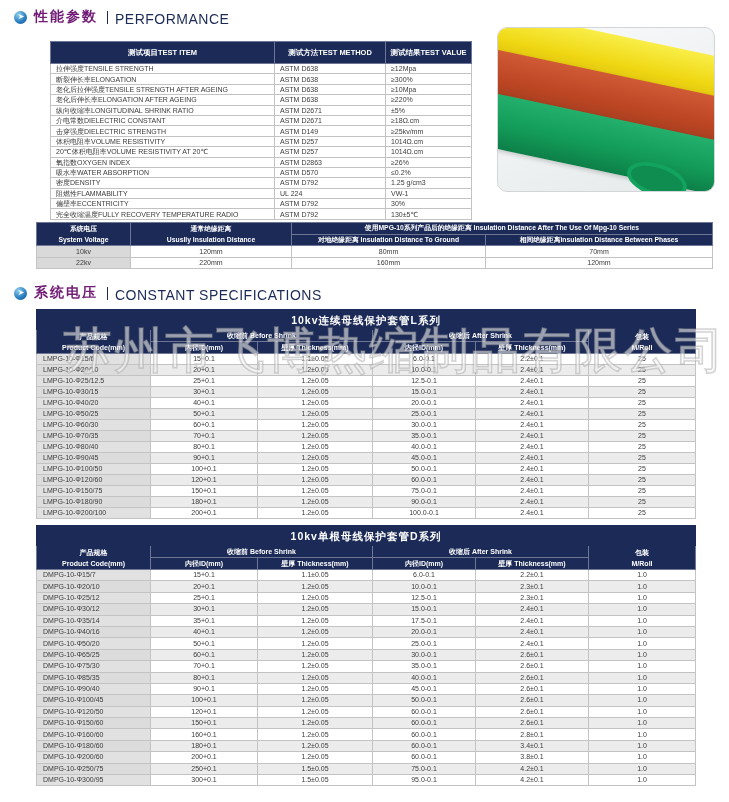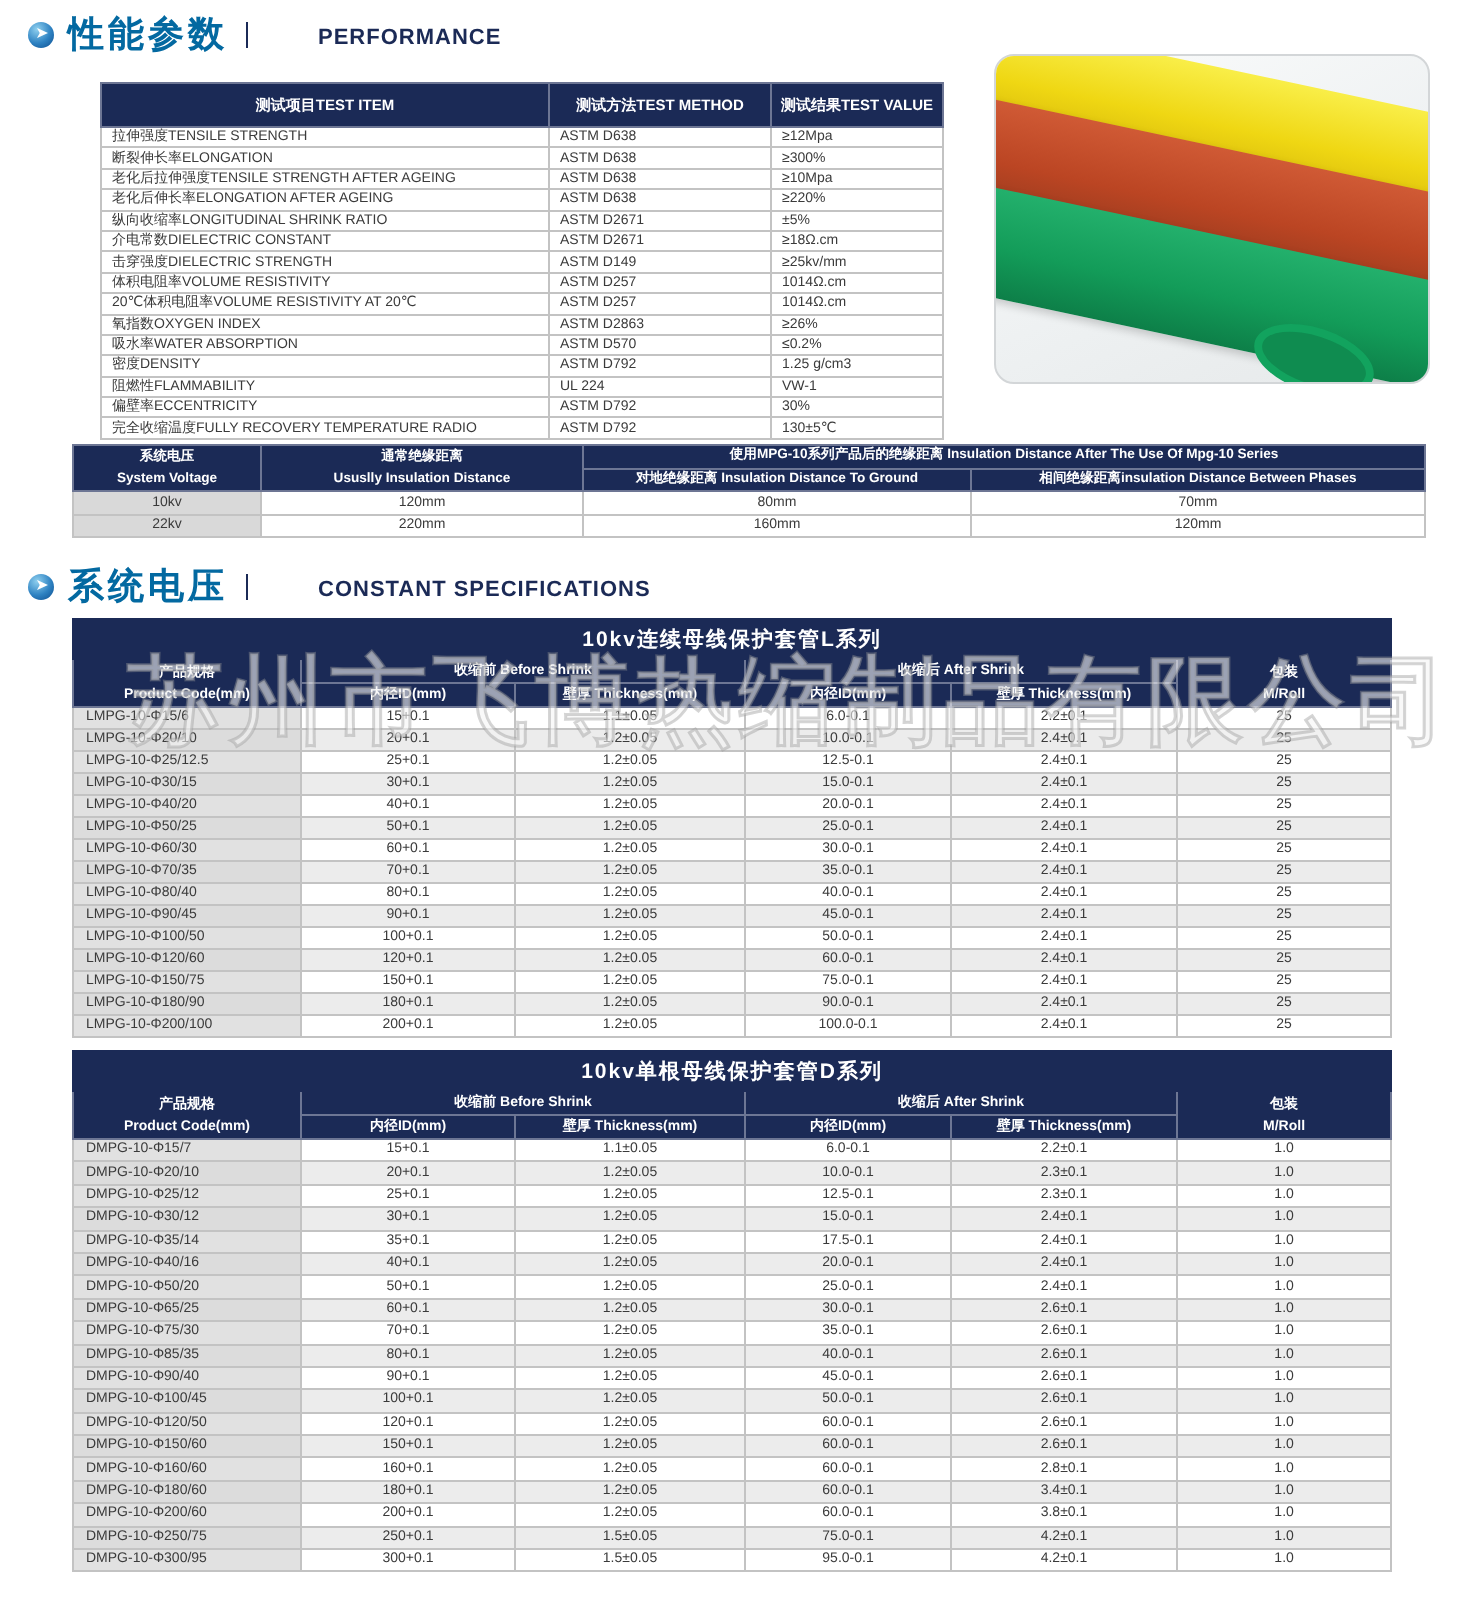--- a/index.html
+++ b/index.html
@@ -8,23 +8,23 @@
     font-family:"Liberation Sans","DejaVu Sans",sans-serif;color:#333;
   }
   
   .sec-head{position:absolute;display:flex;align-items:center;height:18px;}
   .bullet{
     width:13px;height:13px;border-radius:50%;flex:0 0 13px;
     background:radial-gradient(circle at 35% 28%,#8fd0ef 0%,#2e82c2 55%,#0c4c8e 100%);
     display:flex;align-items:center;justify-content:center;margin-right:7px;
   }
   .bullet span{color:#fff;font-size:8px;line-height:1;transform:translateX(0.5px);}
-  .sec-zh{font-size:18px;font-weight:bold;color:#0369a1;letter-spacing:2px;font-family:Liberation Mono, monospace;}
+  .sec-zh{font-size:14px;font-weight:bold;color:#701a75;letter-spacing:2px;font-family:Liberation Mono, monospace;}
   .sec-sep{width:1px;height:13px;background:#1b2a56;margin:0 7px 0 9px;}
-  .sec-en{font-size:11px;font-weight:bold;color:#1b2a56;letter-spacing:0.5px;padding-top:3px;margin-left:28px;}
+  .sec-en{font-size:14px;font-weight:normal;color:#1b2a56;letter-spacing:0.5px;padding-top:3px;}
 
   
   table{border-collapse:collapse;table-layout:fixed;}
   th,td{overflow:hidden;white-space:nowrap;}
   .navy{background:#1b2a56;color:#fff;}
   th{font-weight:bold;border:1px solid #6d7694;}
   td{border:1px solid #c3c3c3;background:#fff;color:#3a3a3a;}
 
   
   .perf{position:absolute;left:38px;top:41px;width:421px;margin-left:12px;}

